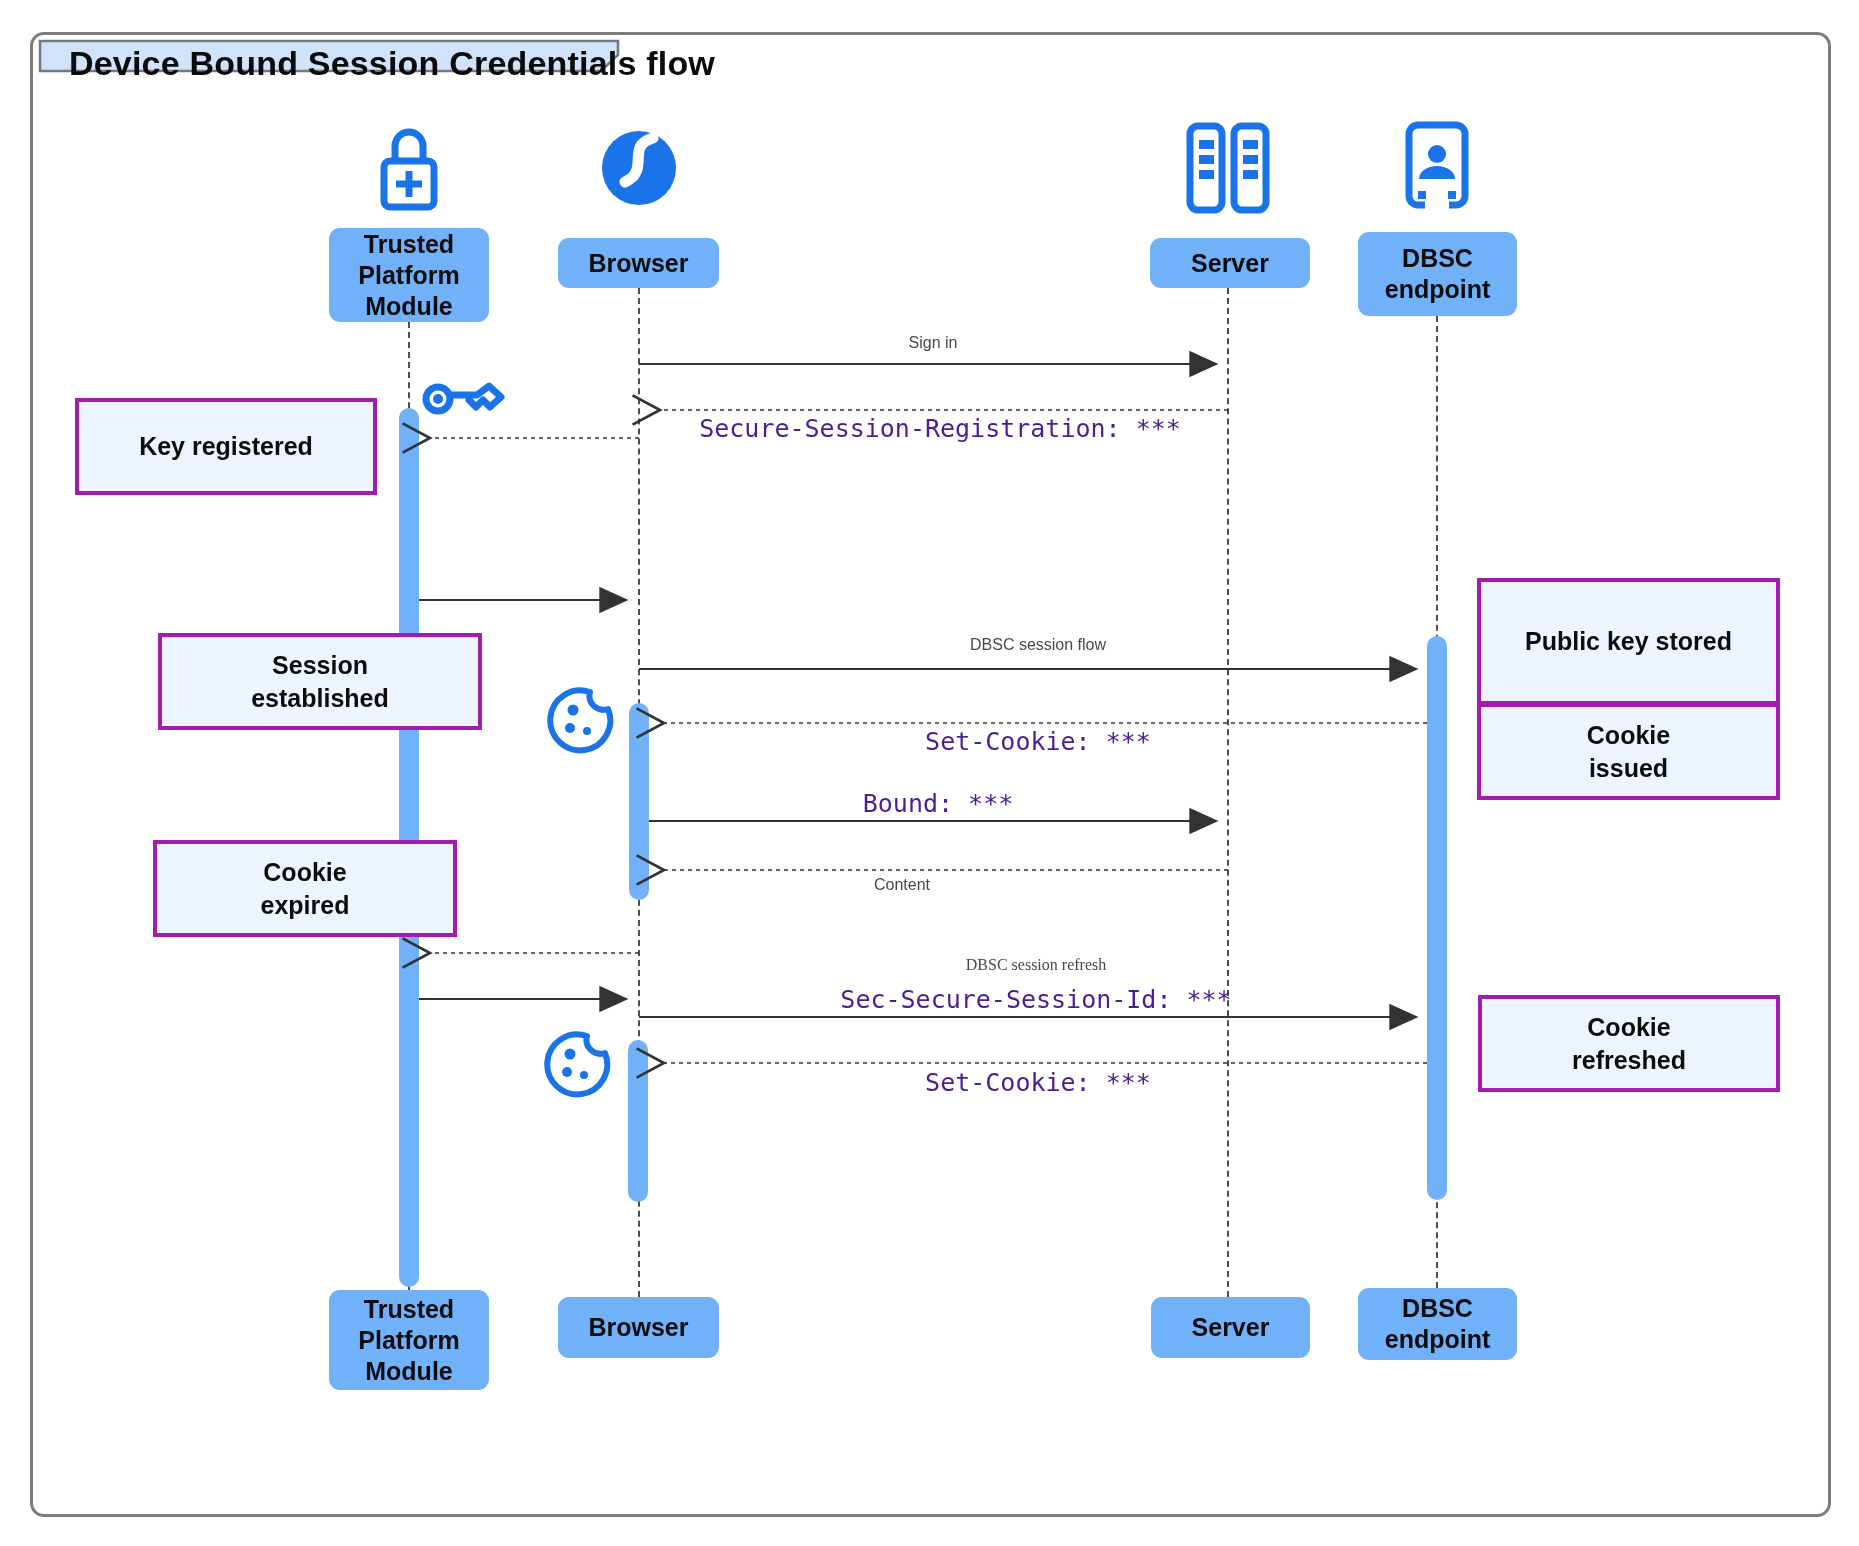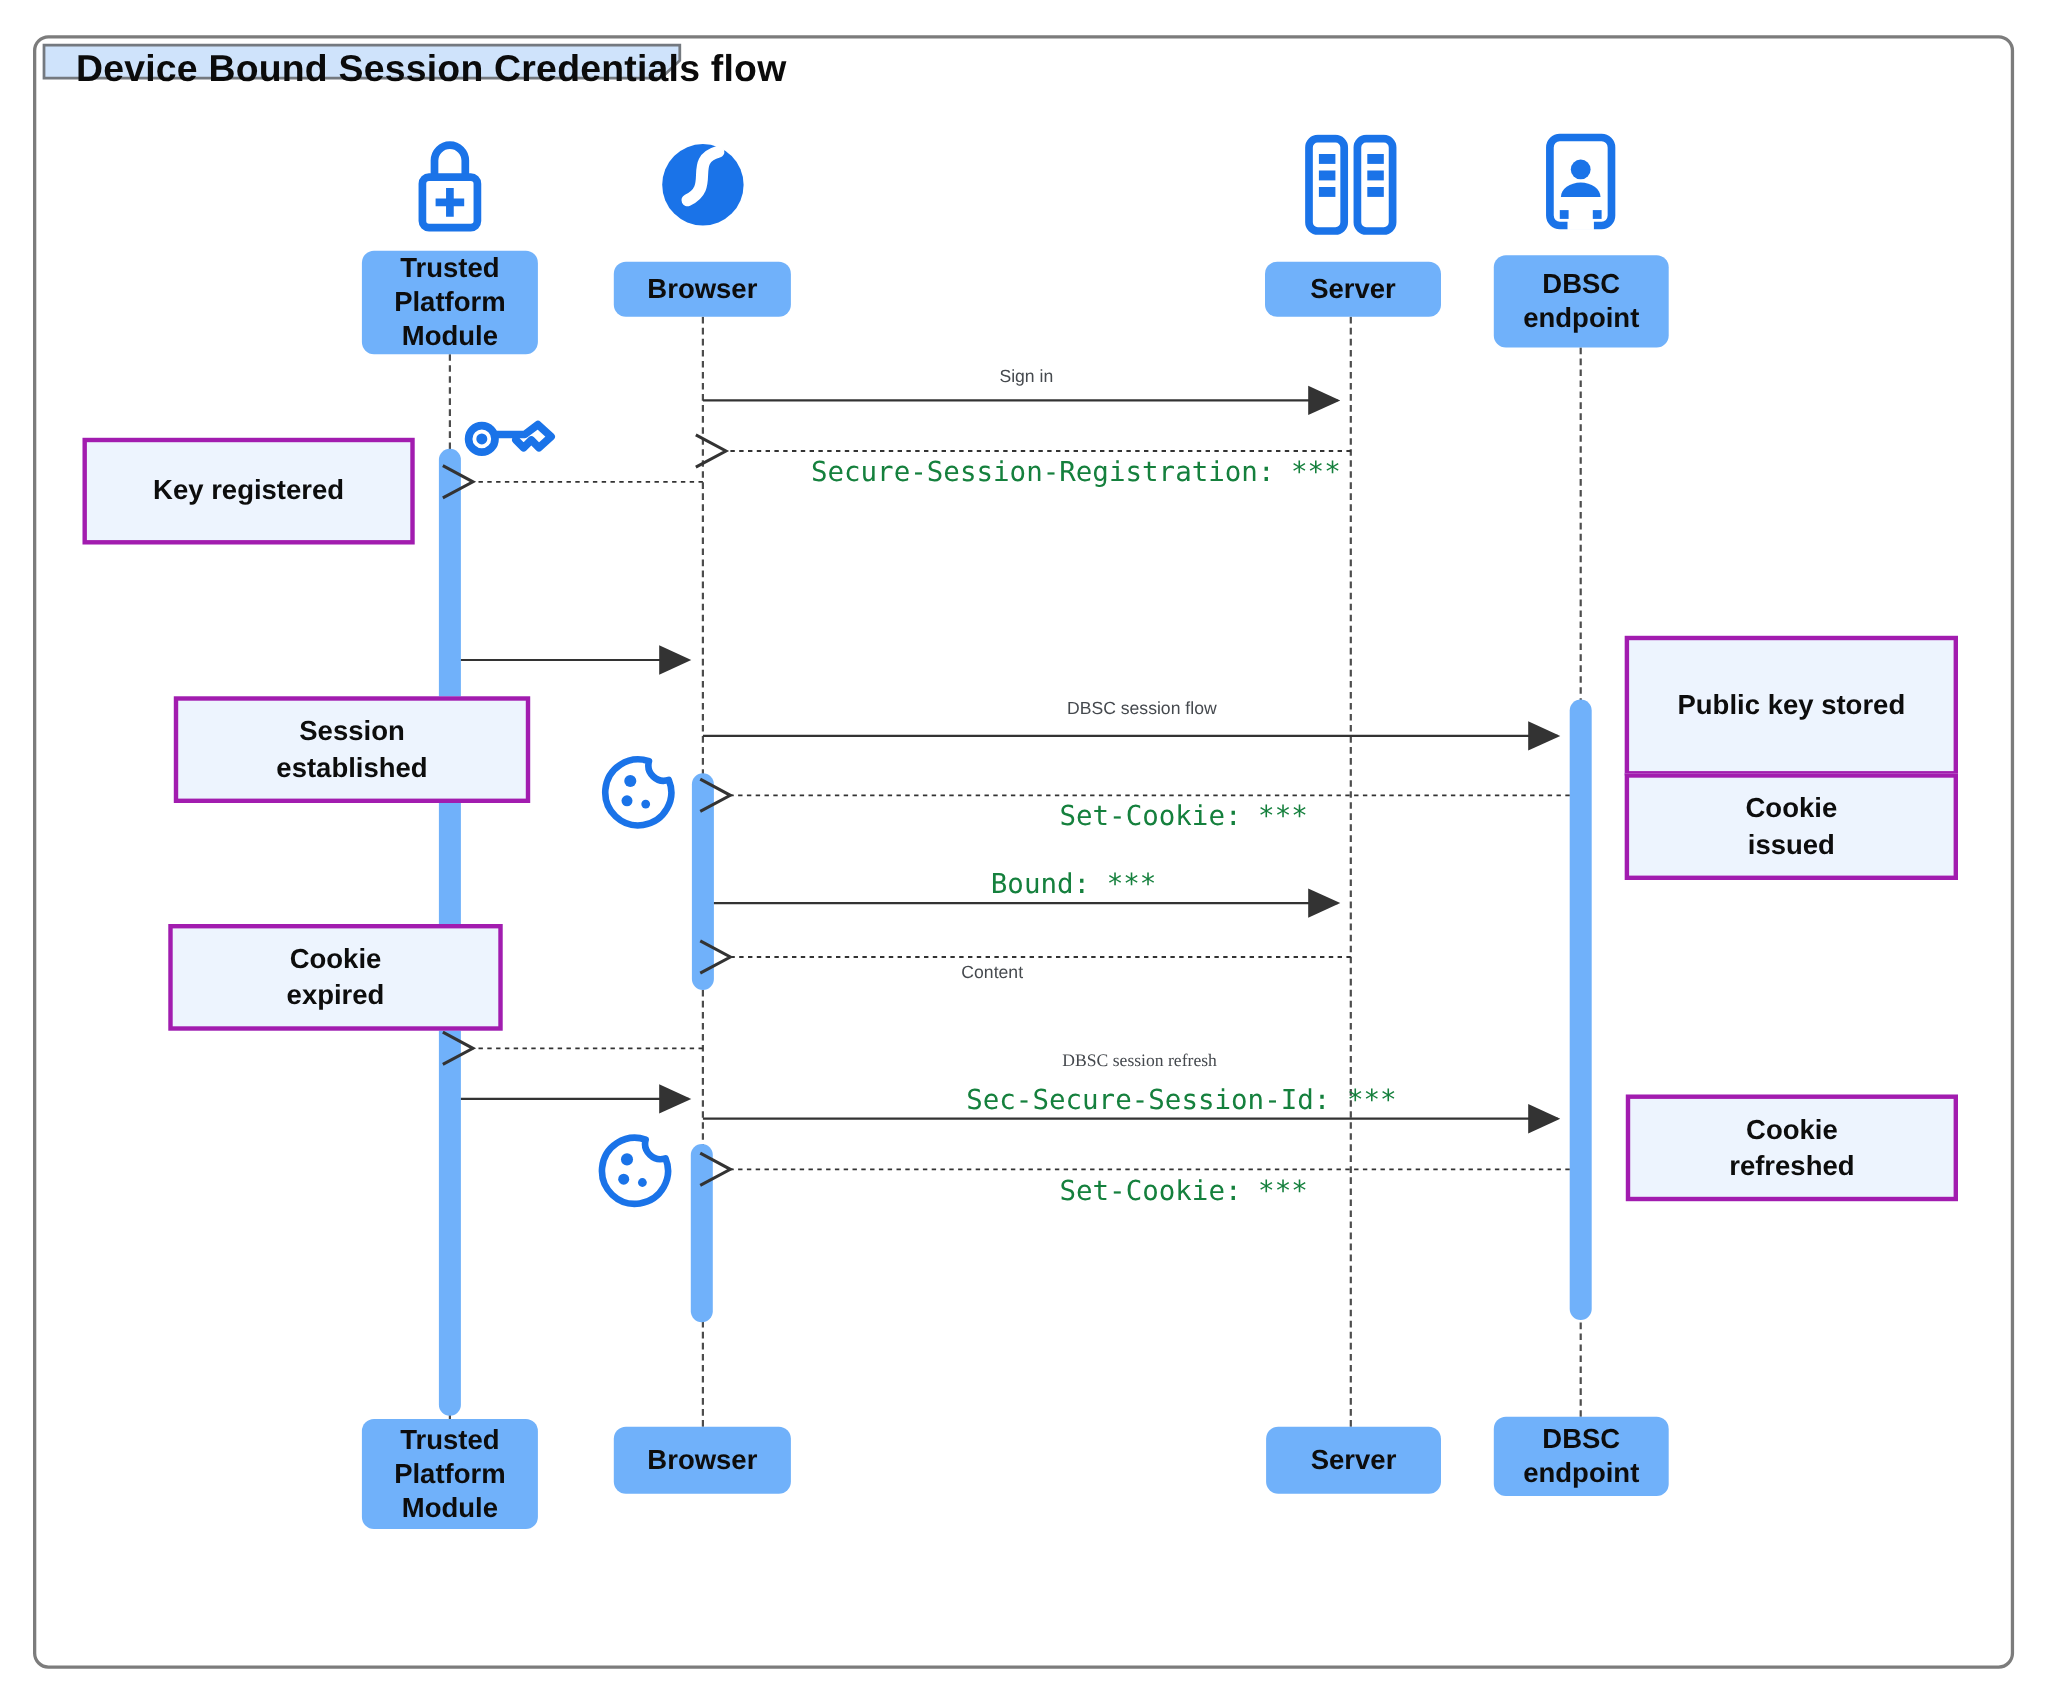--- a/index.html
+++ b/index.html
@@ -10,21 +10,21 @@
   .title-text{left:52px;top:44px;font-size:34px;font-weight:bold;color:#0b0b0b;letter-spacing:.2px;margin-left:17px;}
   .actor-box{background:#70b1fa;border-radius:11px;display:flex;align-items:center;justify-content:center;
              text-align:center;font-weight:bold;font-size:25px;line-height:31px;color:#0d0d0d;white-space:pre-line;}
   .lifeline{width:0;border-left:2px dashed #4d4d4d;}
   .bar{width:20px;background:#70b1fa;border-radius:10px;}
   .note{background:#edf4fe;border:4px solid #a21caf;box-sizing:border-box;display:flex;align-items:center;
         justify-content:center;text-align:center;font-weight:bold;font-size:25px;line-height:33px;
         color:#0d0d0d;white-space:pre-line;}
   .msg{transform:translateX(-50%);white-space:nowrap;}
   .msg-sans{color:#45494e;font-size:16px;}
-  .msg-mono{color:#15803d;font-size:25px;font-family:"DejaVu Sans Mono",monospace;margin-left:38px;}
+  .msg-mono{color:#4c1d95;font-size:25px;font-family:"DejaVu Sans Mono",monospace;}
   svg{display:block;}
 </style>
 </head>
 <body>
 
 <div class="stage">
 
   <div class="abs frame"></div>
 
   <svg class="abs" style="left:0;top:0;" width="660" height="90">

